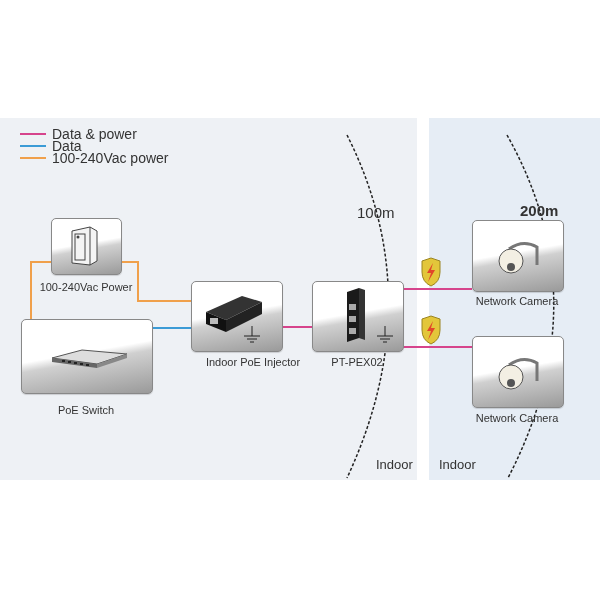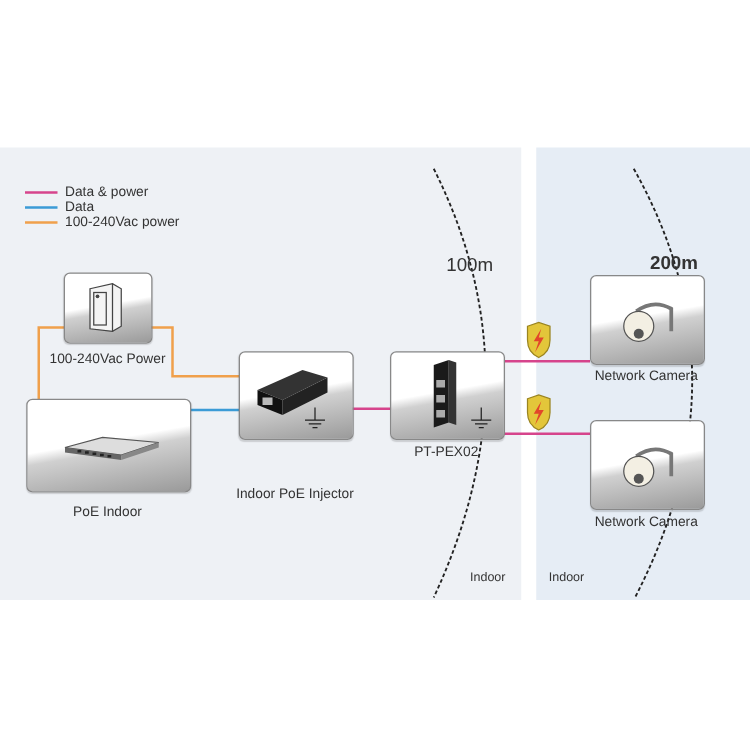--- a/index.html
+++ b/index.html
@@ -1,27 +1,27 @@
 <!DOCTYPE html>
 <html><head>
 <meta charset="utf-8">
 <style>
   html,body{margin:0;padding:0;}
   body{width:600px;height:600px;position:relative;background:#ffffff;overflow:hidden;font-family:"Liberation Sans",sans-serif;color:#333;}
   .panel{position:absolute;}
   #indoor-panel{left:0;top:118px;width:417px;height:362px;background:#eef1f5;}
   #outdoor-panel{left:429px;top:118px;width:171px;height:362px;background:#e6edf5;}
   svg.layer{position:absolute;left:0;top:0;width:600px;height:600px;}
-  .legend{position:absolute;left:20px;top:148px;font-size:11px;line-height:12px;}
+  .legend{position:absolute;left:20px;top:128px;font-size:14px;line-height:12px;}
   .legend-row{display:flex;align-items:center;height:12px;}
   .legend-line{width:26px;height:2px;margin-right:6px;}
   .device{position:absolute;border:1px solid #888;border-radius:5px;background:linear-gradient(170deg,#ffffff 0%,#ffffff 45%,#d0d0d0 55%,#9a9a9a 100%);box-shadow:0 1px 1px rgba(0,0,0,0.15);overflow:hidden;}
   .label{position:absolute;font-size:11px;color:#333;white-space:nowrap;text-align:center;}
   .dist{position:absolute;font-size:15px;color:#333;}
-  .zone{position:absolute;font-size:10px;color:#333;}
+  .zone{position:absolute;font-size:13px;color:#333;}
 </style>
 </head>
 <body>
 
 <div class="panel" id="indoor-panel"></div>
 <div class="panel" id="outdoor-panel"></div>
 
 <svg class="layer">
 
   <polyline points="31,320 31,262 52,262" fill="none" stroke="#f0a04b" stroke-width="2"></polyline>
@@ -78,32 +78,32 @@
     <path d="M75,44 L105,34 L105,38 L75,48 Z" fill="#888"></path>
     <g fill="#222">
         <rect x="40" y="40" width="3" height="2"></rect>
         <rect x="46" y="41" width="3" height="2"></rect>
         <rect x="52" y="42" width="3" height="2"></rect>
         <rect x="58" y="43" width="3" height="2"></rect>
         <rect x="64" y="44" width="3" height="2"></rect>
       </g>
   </svg>
 </div>
-<div class="label" style="left:36px;top:404px;width:100px;">PoE Indoor</div>
+<div class="label" style="left:36px;top:404px;width:100px;">PoE Switch</div>
 
 <div class="device" style="left:191px;top:281px;width:90px;height:69px;">
   <svg width="90" height="69">
     <path d="M14,30 L50,14 L70,20 L34,38 Z" fill="#333"></path>
     <path d="M14,30 L34,38 L34,50 L14,42 Z" fill="#111"></path>
     <path d="M34,38 L70,20 L70,32 L34,50 Z" fill="#222"></path>
     <rect x="18" y="36" width="8" height="6" fill="#bbb"></rect>
     <path d="M60,44 L60,54 M52,54 L68,54 M55,57 L65,57 M58,60 L62,60" stroke="#222" stroke-width="1"></path>
   </svg>
 </div>
-<div class="label" style="left:181px;top:356px;width:110px;margin-top:33px;">Indoor PoE Injector</div>
+<div class="label" style="left:198px;top:356px;width:110px;">Indoor PoE Injector</div>
 
 <div class="device" style="left:312px;top:281px;width:90px;height:69px;">
   <svg width="90" height="69">
     <path d="M34,10 L46,6 L46,56 L34,60 Z" fill="#1a1a1a"></path>
     <path d="M46,6 L52,8 L52,58 L46,56 Z" fill="#333"></path>
     <rect x="36" y="22" width="7" height="6" fill="#aaa"></rect>
     <rect x="36" y="34" width="7" height="6" fill="#aaa"></rect>
     <rect x="36" y="46" width="7" height="6" fill="#aaa"></rect>
     <path d="M72,44 L72,54 M64,54 L80,54 M67,57 L77,57 M70,60 L74,60" stroke="#222" stroke-width="1"></path>
   </svg>

